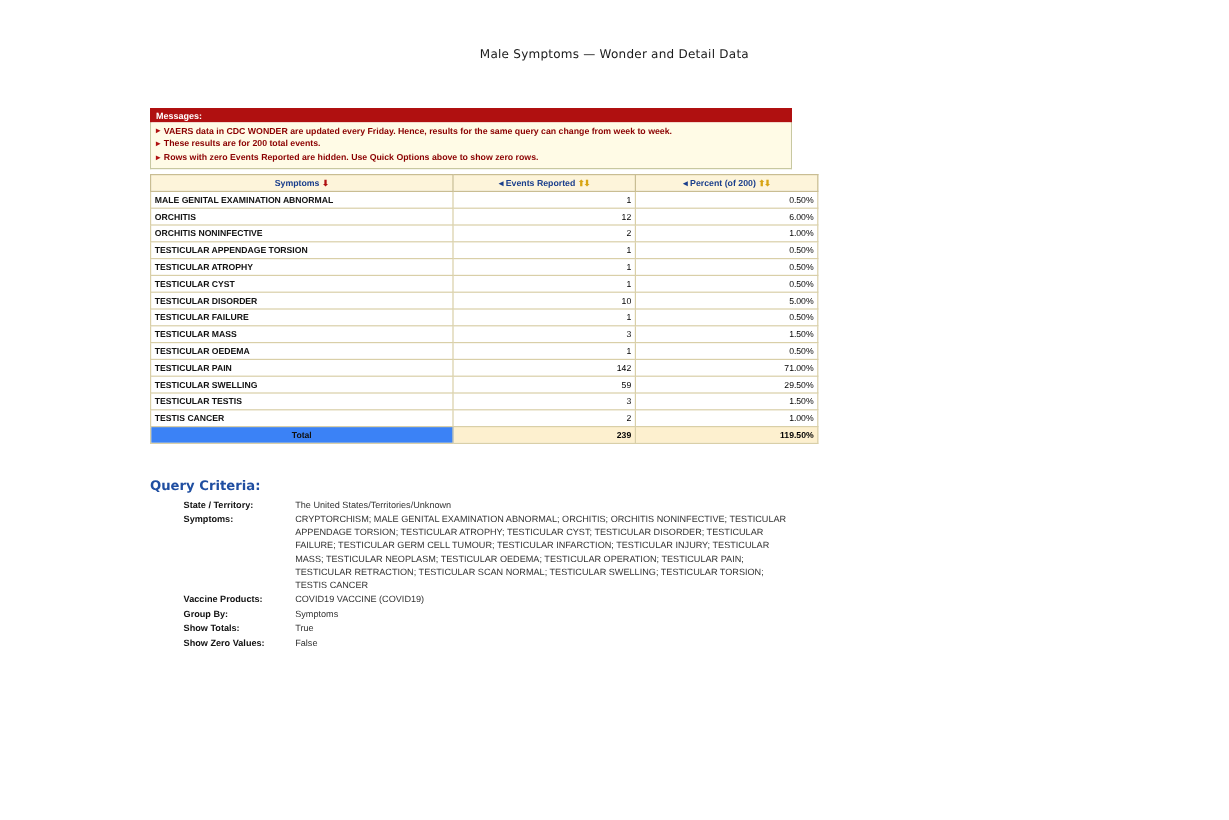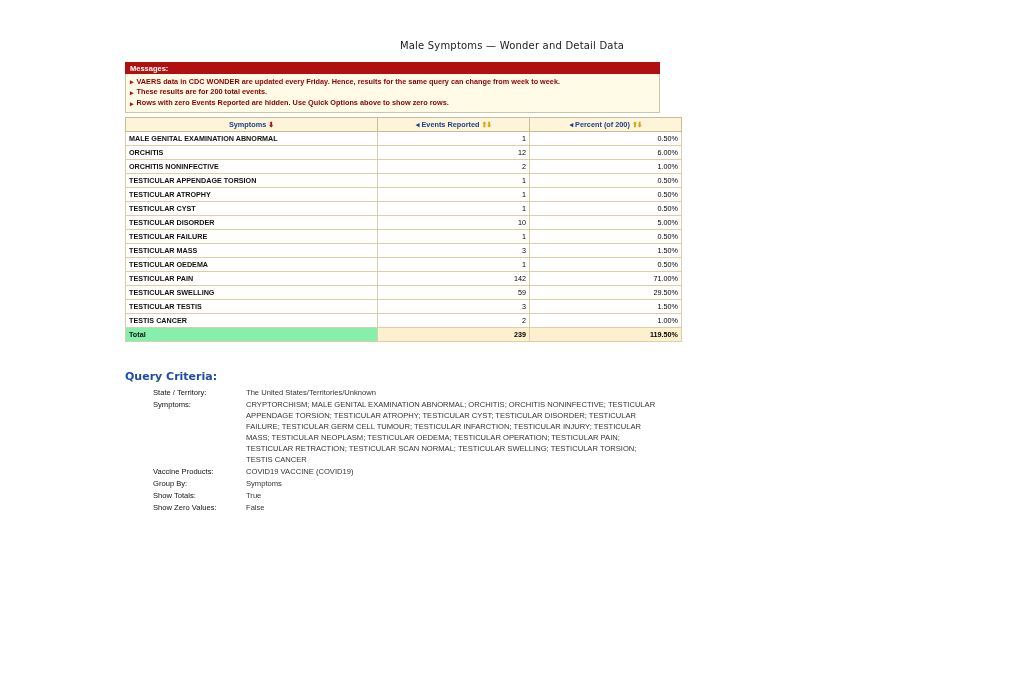--- a/index.html
+++ b/index.html
@@ -45,20 +45,21 @@
     line-height: 1.35;
   }
   .messages-header {
     background: #b01010;
     color: #ffffff;
     font-weight: bold;
     font-size: 7.5px;
     padding: 1px 4px;
     border: 1px solid #b01010;
     border-bottom: none;
+    margin-top: 28px;
   }
   .messages-body {
     padding: 2px 4px 3px 4px;
     background: #fffbe6;
   }
   .msg-row {
     display: flex;
     align-items: center;
     color: #8b0000;
     font-weight: bold;
@@ -111,21 +112,22 @@
     text-align: right;
     background: #ffffff;
     font-size: 7.2px;
     padding-right: 4px;
   }
   tr.total td {
     background: #fdf0cf;
     font-weight: bold;
   }
   tr.total td.sym {
-    background: #86efac;
+    text-align: center;
+    background: #3b82f6;
   }
 
   
   .query-title {
     margin-top: 28px;
     color: #1f4ea1;
     font-weight: bold;
     font-size: 11px;
     font-family: "DejaVu Sans", sans-serif;
   }
@@ -135,21 +137,21 @@
     width: 535px;
   }
   .criteria-row {
     display: flex;
     align-items: flex-start;
     margin-bottom: 1px;
   }
   .criteria-label {
     width: 93px;
     flex: 0 0 93px;
-    font-weight: normal;
+    font-weight: bold;
     color: #111;
     font-size: 7.6px;
     line-height: 1.45;
     padding-left: 28px;
   }
   .criteria-value {
     flex: 1;
     color: #333;
     font-size: 7.6px;
     line-height: 1.45;

